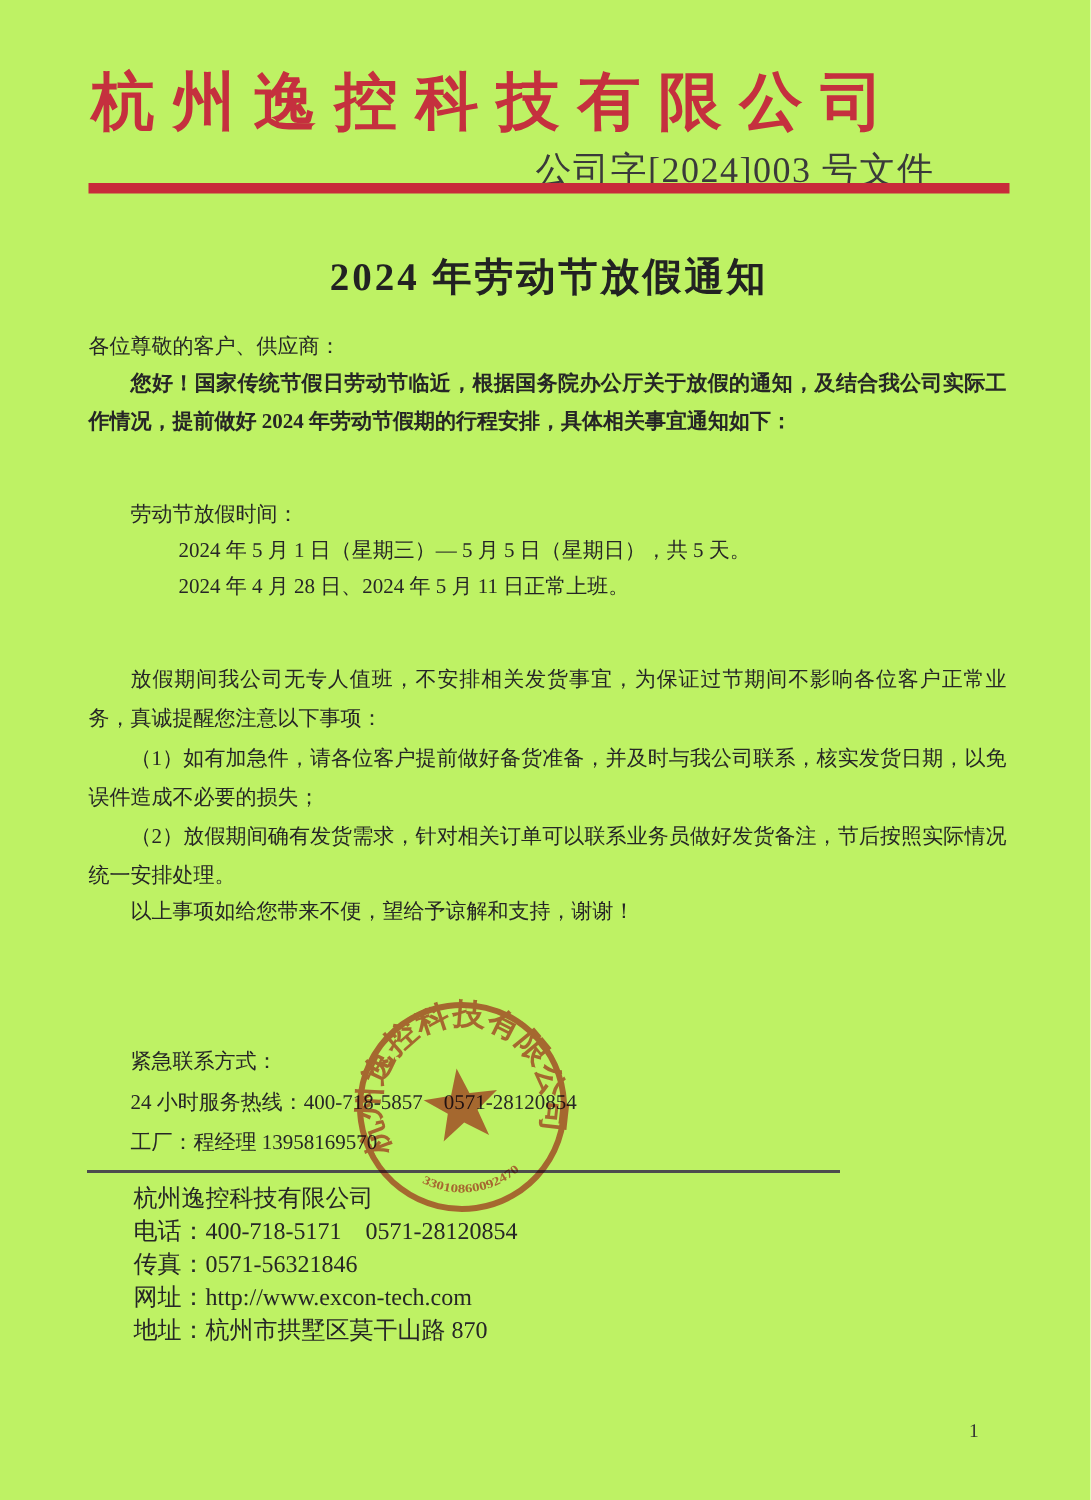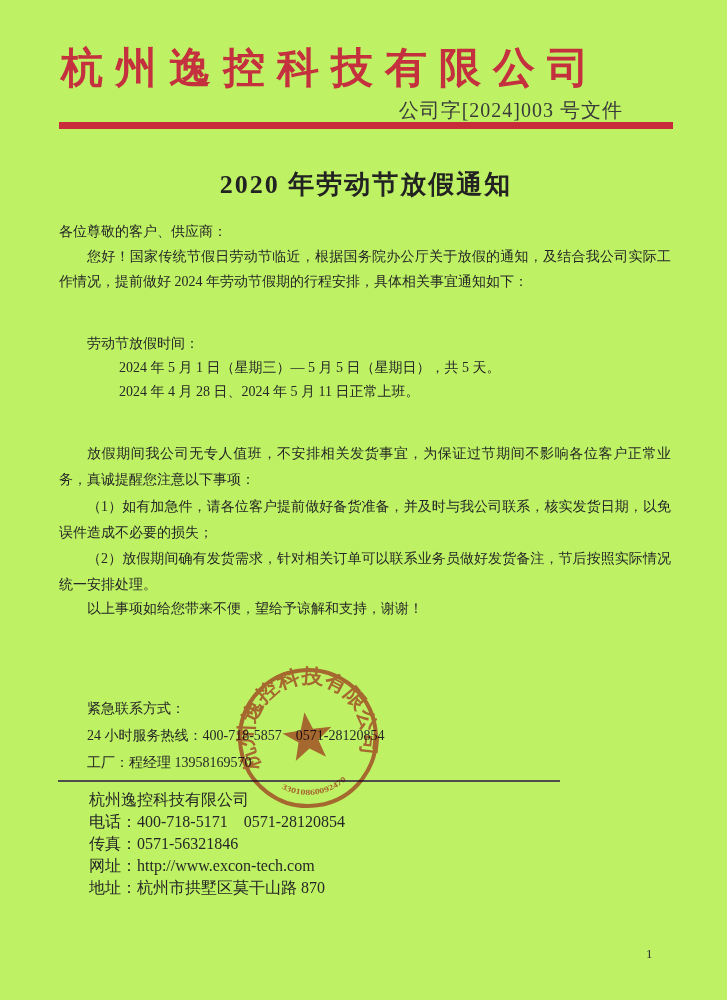--- a/index.html
+++ b/index.html
@@ -21,21 +21,21 @@
   .company-title{
     position:absolute;top:40px;left:2px;width:610px;
     font-size:42px;font-weight:bold;
     color:#c5303e;
     letter-spacing:12px;
     white-space:nowrap;
     font-family:"Liberation Serif","DejaVu Serif",serif;
   }
   .doc-number{
     position:absolute;top:97px;right:50px;
-    font-size:20px;color:#3a3a3a;
+    font-size:24px;color:#3a3a3a;
     letter-spacing:1px;
   }
   .red-rule{
     position:absolute;top:122px;left:0;width:614px;height:7px;
     background:#c82b3a;
   }
   .doc-title{
     position:absolute;top:167px;left:0;width:614px;
     text-align:center;
     font-size:26px;font-weight:bold;color:#222;
@@ -44,21 +44,21 @@
   .para{
     position:absolute;left:0;width:612px;
     font-size:14px;line-height:25px;
     text-align:justify;
     color:#262626;
   }
   .indent{text-indent:28px;}
   .pad1{padding-left:28px;}
   .pad2{padding-left:60px;}
   .salutation{top:219px;}
-  .intro{top:244px;}
+  .intro{top:244px;font-weight:bold;}
   .holiday-heading{top:331px;}
   .holiday-line1{top:355px;}
   .holiday-line2{top:379px;}
   .notice{top:441px;line-height:26px;}
   .item1{top:494px;line-height:26px;}
   .item2{top:546px;line-height:26px;}
   .closing{top:596px;}
   .emg-heading{top:696px;}
   .emg-hotline{top:723px;}
   .emg-factory{top:750px;}
@@ -93,21 +93,21 @@
 
 <div class="page">
   <div class="content">
 
     <div class="company-title">杭州逸控科技有限公司</div>
 
     <div class="doc-number">公司字[2024]003 号文件</div>
 
     <div class="red-rule"></div>
 
-    <div class="doc-title">2020 年劳动节放假通知</div>
+    <div class="doc-title">2024 年劳动节放假通知</div>
 
     <div class="para salutation">各位尊敬的客户、供应商：</div>
 
     <div class="para intro indent">您好！国家传统节假日劳动节临近，根据国务院办公厅关于放假的通知，及结合我公司实际工作情况，提前做好 2024 年劳动节假期的行程安排，具体相关事宜通知如下：</div>
 
     <div class="para holiday-heading pad1">劳动节放假时间：</div>
 
     <div class="para holiday-line1 pad2">2024 年 5 月 1 日（星期三）— 5 月 5 日（星期日），共 5 天。</div>
 
     <div class="para holiday-line2 pad2">2024 年 4 月 28 日、2024 年 5 月 11 日正常上班。</div>

